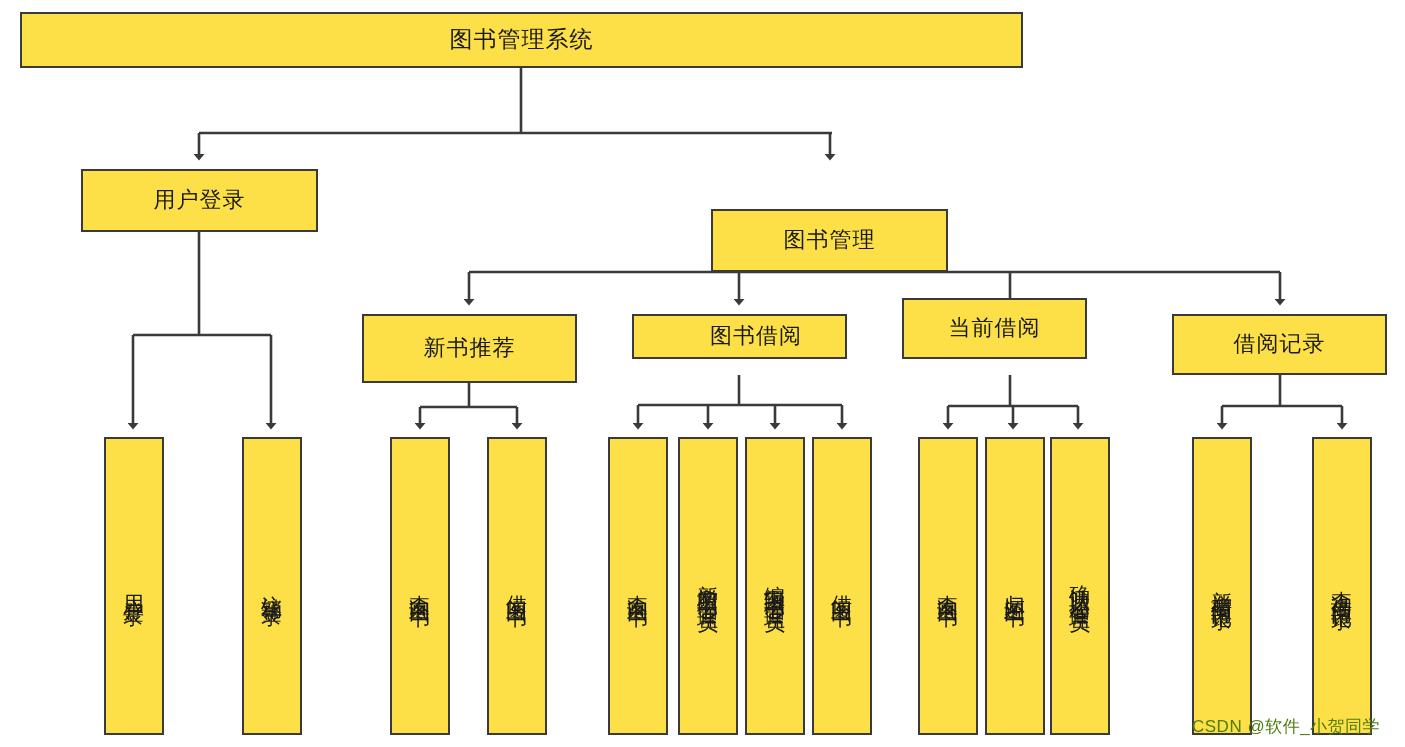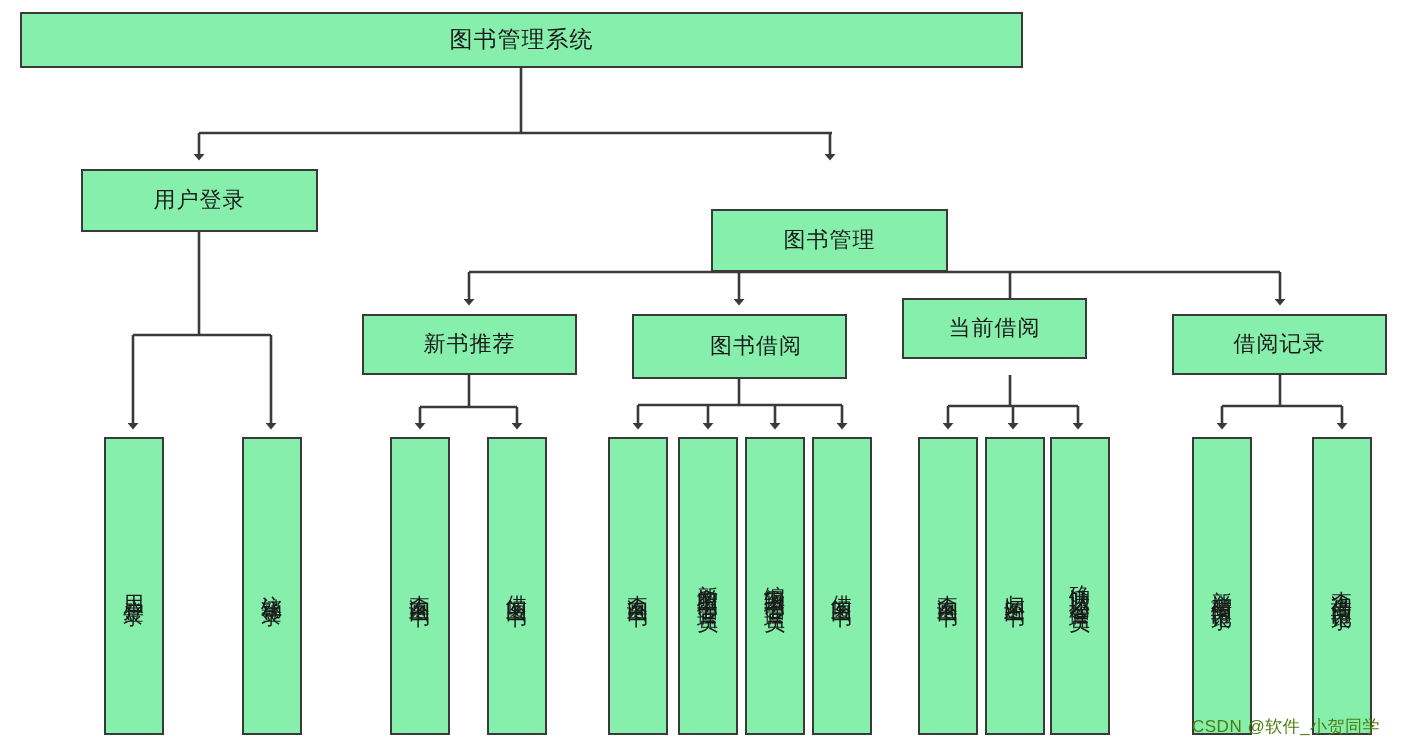--- a/index.html
+++ b/index.html
@@ -22,21 +22,21 @@
     position: absolute;
     left: 0;
     top: 0;
     width: 1405px;
     height: 747px;
     pointer-events: none;
   }
   .node {
     position: absolute;
     box-sizing: border-box;
-    background: #86efac;
+    background: #fde047;
     border: 2.5px solid #3a3a3a;
     display: flex;
     align-items: center;
     justify-content: center;
     text-align: center;
     color: #1a1a1a;
   }
   .node.horiz {
     font-size: 22px;
     letter-spacing: 1px;
@@ -126,24 +126,24 @@
     <span>图书管理系统</span>
   </div>
 
   <div class="node horiz" style="left:81px; top:169px; width:237px; height:63px;">
     <span>用户登录</span>
   </div>
   <div class="node horiz" style="left:711px; top:169px; width:237px; height:63px;margin-top:40px;">
     <span>图书管理</span>
   </div>
 
-  <div class="node horiz" style="left:362px; top:314px; width:215px; height:61px;">
+  <div class="node horiz" style="left:362px; top:314px; width:215px; height:69px;">
     <span>新书推荐</span>
   </div>
-  <div class="node horiz" style="left:632px; top:314px; width:215px; height:65px;padding-left:33px;">
+  <div class="node horiz" style="left:632px; top:314px; width:215px; height:45px;padding-left:33px;">
     <span>图书借阅</span>
   </div>
   <div class="node horiz" style="left:902px; top:298px; width:185px; height:61px;">
     <span>当前借阅</span>
   </div>
   <div class="node horiz" style="left:1172px; top:314px; width:215px; height:61px;">
     <span>借阅记录</span>
   </div>
 
   <div class="node vert" style="left:104px; top:437px; width:60px; height:298px;">

